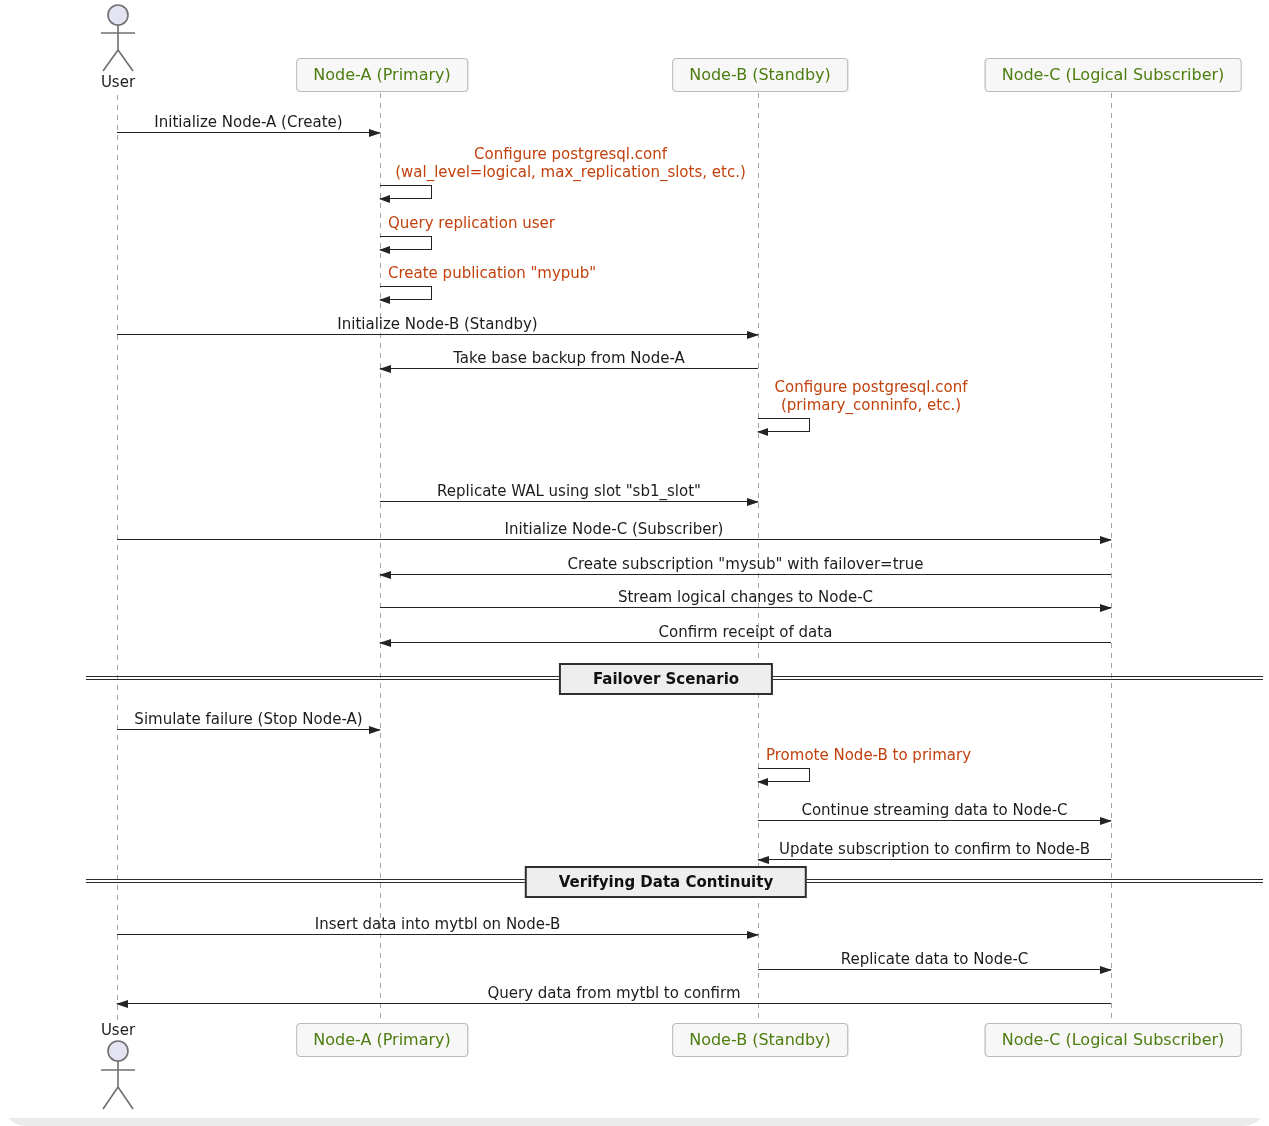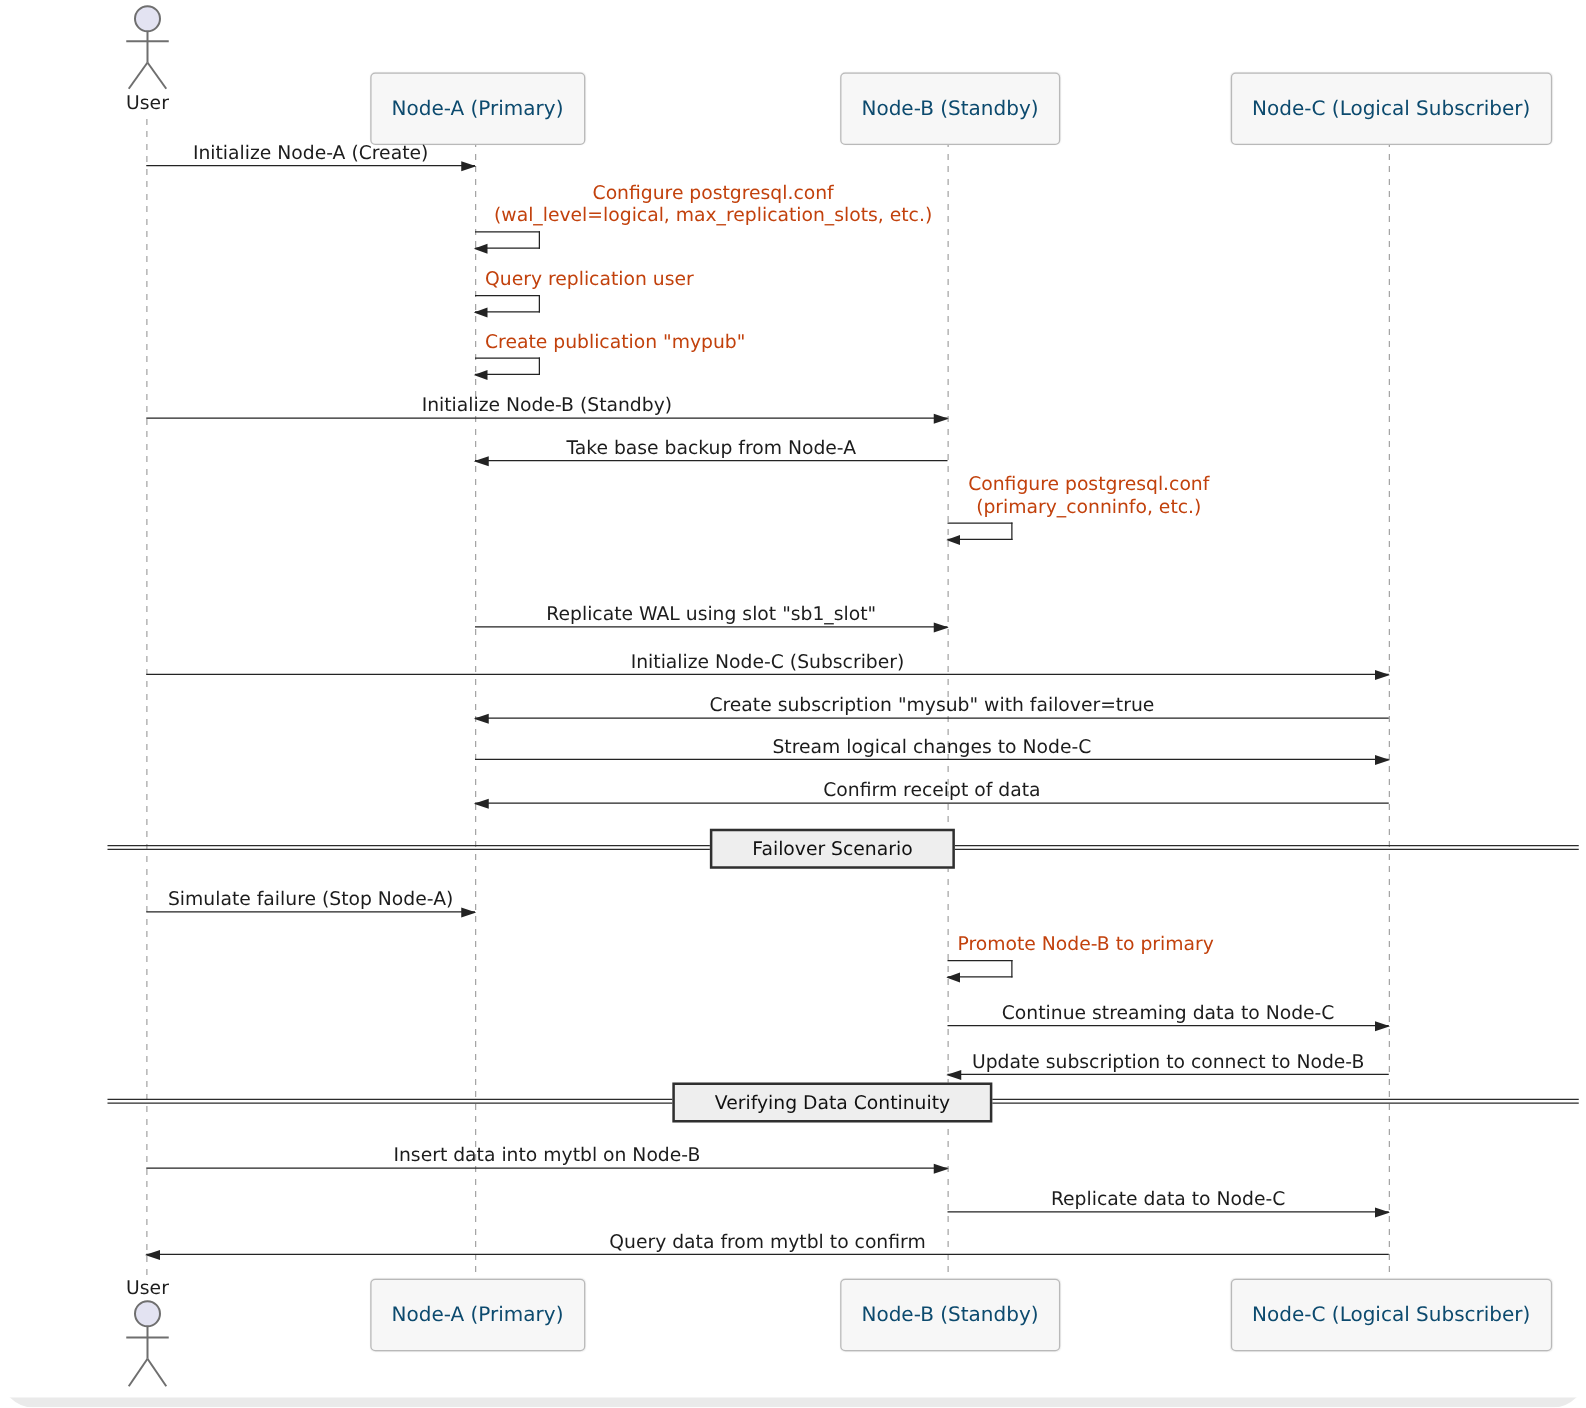--- a/index.html
+++ b/index.html
@@ -15,22 +15,22 @@
   }
   
   .lifeline {
     position:absolute; width:1.3px;
     background:repeating-linear-gradient(to bottom, var(--lifeline) 0 5px, transparent 5px 10px);
   }
   
   .pbox {
     position:absolute; transform:translateX(-50%);
     background:#f7f7f7; border:1.2px solid #b9b9b9; border-radius:4px;
-    font-size:16px; line-height:18px; padding:19px 16px; white-space:nowrap;
-    color:#0c4a6e; box-shadow:0 0 1px rgba(0,0,0,0.08);
+    font-size:16px; line-height:18px; padding:7px 16px; white-space:nowrap;
+    color:#4d7c0f; box-shadow:0 0 1px rgba(0,0,0,0.08);
   }
   
   .actor { position:absolute; width:48px; transform:translateX(-50%); text-align:center; }
   .actor-label { font-size:15px; line-height:17px; color:#1d1d1d; white-space:nowrap; }
   .actor svg { display:block; margin:0 auto; }
   
   .msg { position:absolute; }
   .mlabel {
     font-size:15px; line-height:18px; height:18px; text-align:center;
     white-space:nowrap; color:#1c1c1c;
@@ -60,21 +60,21 @@
     border-right:11px solid var(--line);
   }
   
   .divlines {
     position:absolute; left:86px; width:1177px; height:4.5px;
     border-top:1.5px solid #2b2b2b; border-bottom:1.5px solid #2b2b2b;
   }
   .divbox {
     position:absolute; transform:translateX(-50%);
     background:#eeeeee; border:2px solid #2f2f2f;
-    font-size:15px; font-weight:normal; line-height:18px;
+    font-size:15px; font-weight:bold; line-height:18px;
     padding:5px 32px; white-space:nowrap; color:#111;
   }
   .bottom-edge { position:absolute; left:0; bottom:0; width:100%; height:8px; background:#eaeaea; }
 </style>
 </head>
 <body>
 
 <div class="canvas">
 
   <div class="lifeline" style="left:117px; top:95px;  height:927px;"></div>
@@ -176,21 +176,21 @@
     <div class="slabel">Promote Node-B to primary</div>
     <div class="loop"></div>
   </div>
 
   <div class="msg" style="left:758px; top:801px; width:353px;">
     <div class="mlabel">Continue streaming data to Node-C</div>
     <div class="mline dir-right"></div>
   </div>
 
   <div class="msg" style="left:758px; top:840px; width:353px;">
-    <div class="mlabel">Update subscription to connect to Node-B</div>
+    <div class="mlabel">Update subscription to confirm to Node-B</div>
     <div class="mline dir-left"></div>
   </div>
 
   <div class="divlines" style="top:878.5px;"></div>
   <div class="divbox" style="left:666px; top:866px;">Verifying Data Continuity</div>
 
   <div class="msg" style="left:117px; top:915px; width:641px;">
     <div class="mlabel">Insert data into mytbl on Node-B</div>
     <div class="mline dir-right"></div>
   </div>

